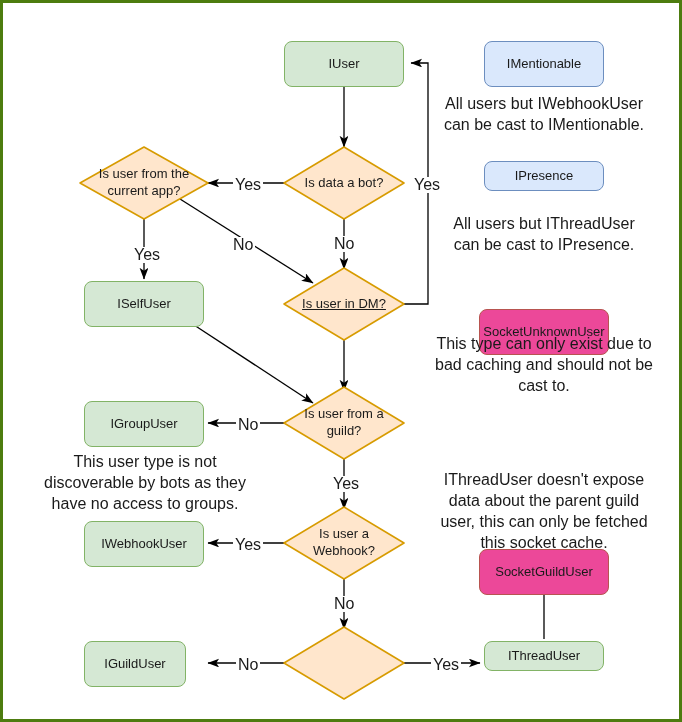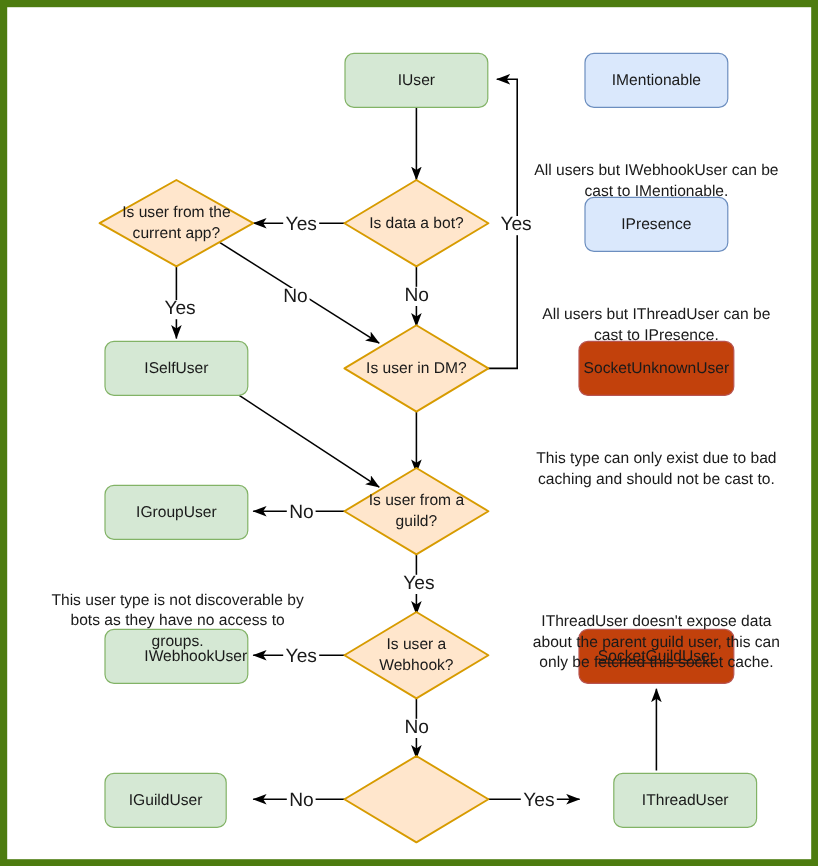--- a/index.html
+++ b/index.html
@@ -8,21 +8,21 @@
     background: #ffffff;
   }
   body {
     font-family: "Liberation Sans", sans-serif;
   }
   #page {
     position: relative;
     width: 682px;
     height: 722px;
     background: #ffffff;
-    border: 6px solid #4d7c0f;
+    border: 3px solid #4d7c0f;
     box-sizing: border-box;
     overflow: hidden;
   }
   #svg-layer {
     position: absolute;
     left: 0;
     top: 0;
     width: 682px;
     height: 722px;
   }
@@ -45,46 +45,46 @@
   }
   .box-green {
     background: #d5e8d4;
     border-color: #82b366;
   }
   .box-blue {
     background: #dae8fc;
     border-color: #6c8ebf;
   }
   .box-red {
-    background: #c2410c;
+    background: #ec4899;
     border-color: #b85450;
+    margin-top: 28px;
   }
   .diamond-label {
     position: absolute;
     left: 0; top: 0;
     width: 100%;
     height: 100%;
     display: flex;
     align-items: center;
     justify-content: center;
     text-align: center;
     font-size: 13px;
     color: #1a1a1a;
     line-height: 1.3;
     padding: 0 14px;
     box-sizing: border-box;
   }
   .note {
     position: absolute;
     text-align: center;
-    font-size: 13px;
+    font-size: 16px;
     color: #1a1a1a;
     line-height: 1.32;
     z-index: 3;
-    margin-top: 37px;
   }
   .edge-label {
     position: absolute;
     font-size: 16px;
     color: #1a1a1a;
     background: #ffffff;
     padding: 0 2px;
     line-height: 1;
     z-index: 4;
     white-space: nowrap;
@@ -157,57 +157,57 @@
   </div>
 
   <div class="node box box-green" style="left:81px; top:278px; width:120px; height:46px;">
     <span>ISelfUser</span>
   </div>
 
   <div class="node box box-green" style="left:81px; top:398px; width:120px; height:46px;text-align:center;">
     <span>IGroupUser</span>
   </div>
 
-  <div class="node box box-green" style="left:81px; top:518px; width:120px; height:46px;justify-content:flex-end;">
+  <div class="node box box-green" style="left:81px; top:518px; width:120px; height:46px;">
     <span>IWebhookUser</span>
   </div>
 
   <div class="node box box-green" style="left:81px; top:638px; width:102px; height:46px;">
     <span>IGuildUser</span>
   </div>
 
-  <div class="node box box-green" style="left:505px; top:638px; width:120px; height:46px;">
+  <div class="node box box-green" style="left:481px; top:638px; width:120px; height:30px;">
     <span>IThreadUser</span>
   </div>
 
   <div class="node box box-blue" style="left:481px; top:38px; width:120px; height:46px;">
     <span>IMentionable</span>
   </div>
 
-  <div class="node box box-blue" style="left:481px; top:158px; width:120px; height:46px;">
+  <div class="node box box-blue" style="left:481px; top:158px; width:120px; height:30px;">
     <span>IPresence</span>
   </div>
 
   <div class="node box box-red" style="left:476px; top:278px; width:130px; height:46px;">
     <span>SocketUnknownUser</span>
   </div>
 
-  <div class="node box box-red" style="left:476px; top:518px; width:130px; height:46px;text-decoration:underline;">
+  <div class="node box box-red" style="left:476px; top:518px; width:130px; height:46px;">
     <span>SocketGuildUser</span>
   </div>
 
   <div class="diamond-label" style="left:281px; top:144px; width:120px; height:72px; position:absolute; z-index:3;">
     <span>Is data a bot?</span>
   </div>
 
   <div class="diamond-label" style="left:81px; top:144px; width:120px; height:72px; position:absolute; z-index:3;">
     <span>Is user from the current app?</span>
   </div>
 
-  <div class="diamond-label" style="left:281px; top:265px; width:120px; height:72px; position:absolute; z-index:3;">
+  <div class="diamond-label" style="left:281px; top:265px; width:120px; height:72px; position:absolute; z-index:3;text-decoration:underline;">
     <span>Is user in DM?</span>
   </div>
 
   <div class="diamond-label" style="left:281px; top:384px; width:120px; height:72px; position:absolute; z-index:3;">
     <span>Is user from a guild?</span>
   </div>
 
   <div class="diamond-label" style="left:281px; top:504px; width:120px; height:72px; position:absolute; z-index:3;">
     <span>Is user a Webhook?</span>
   </div>

